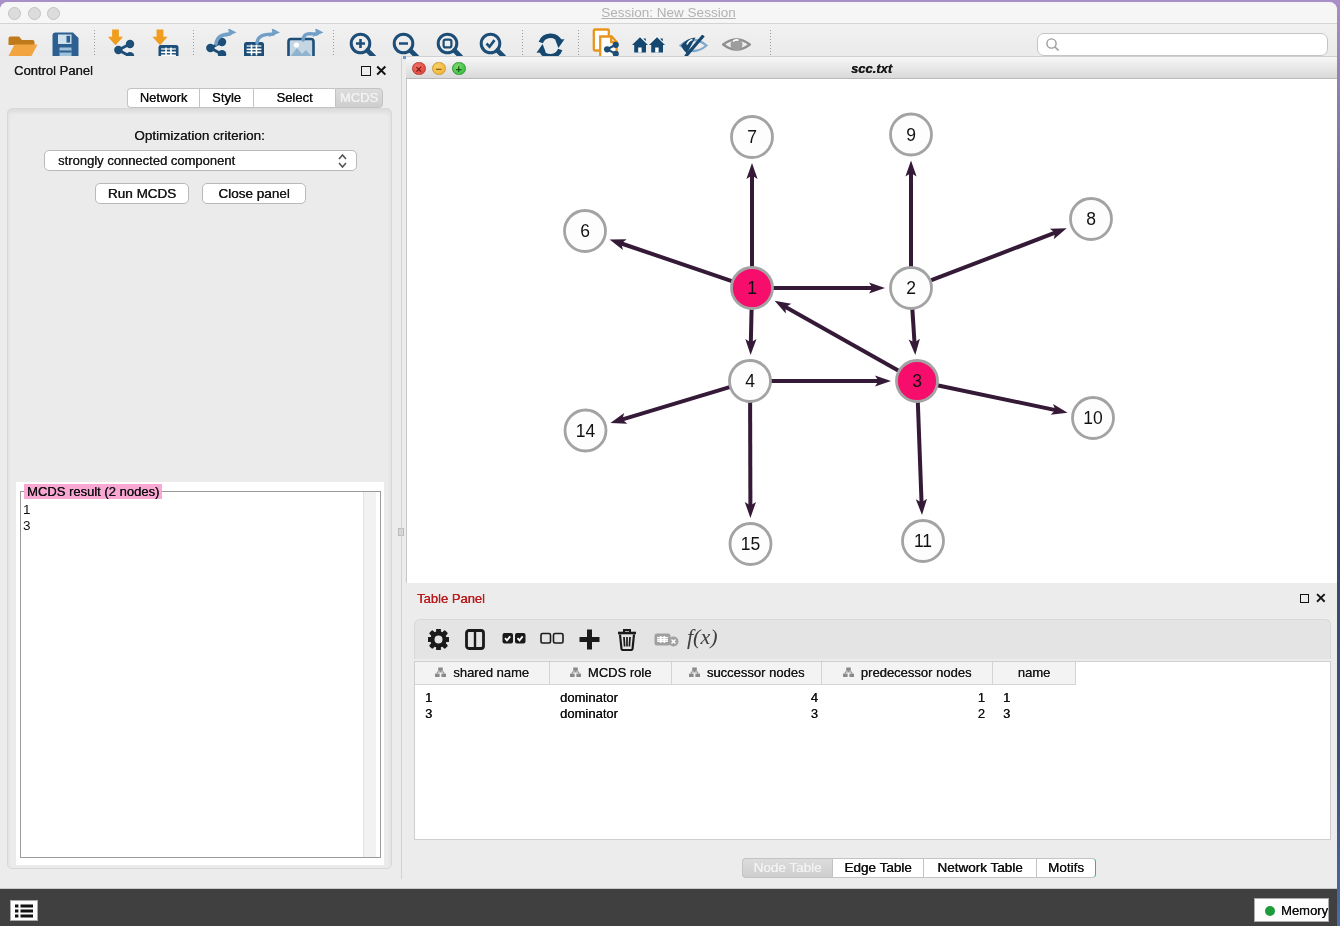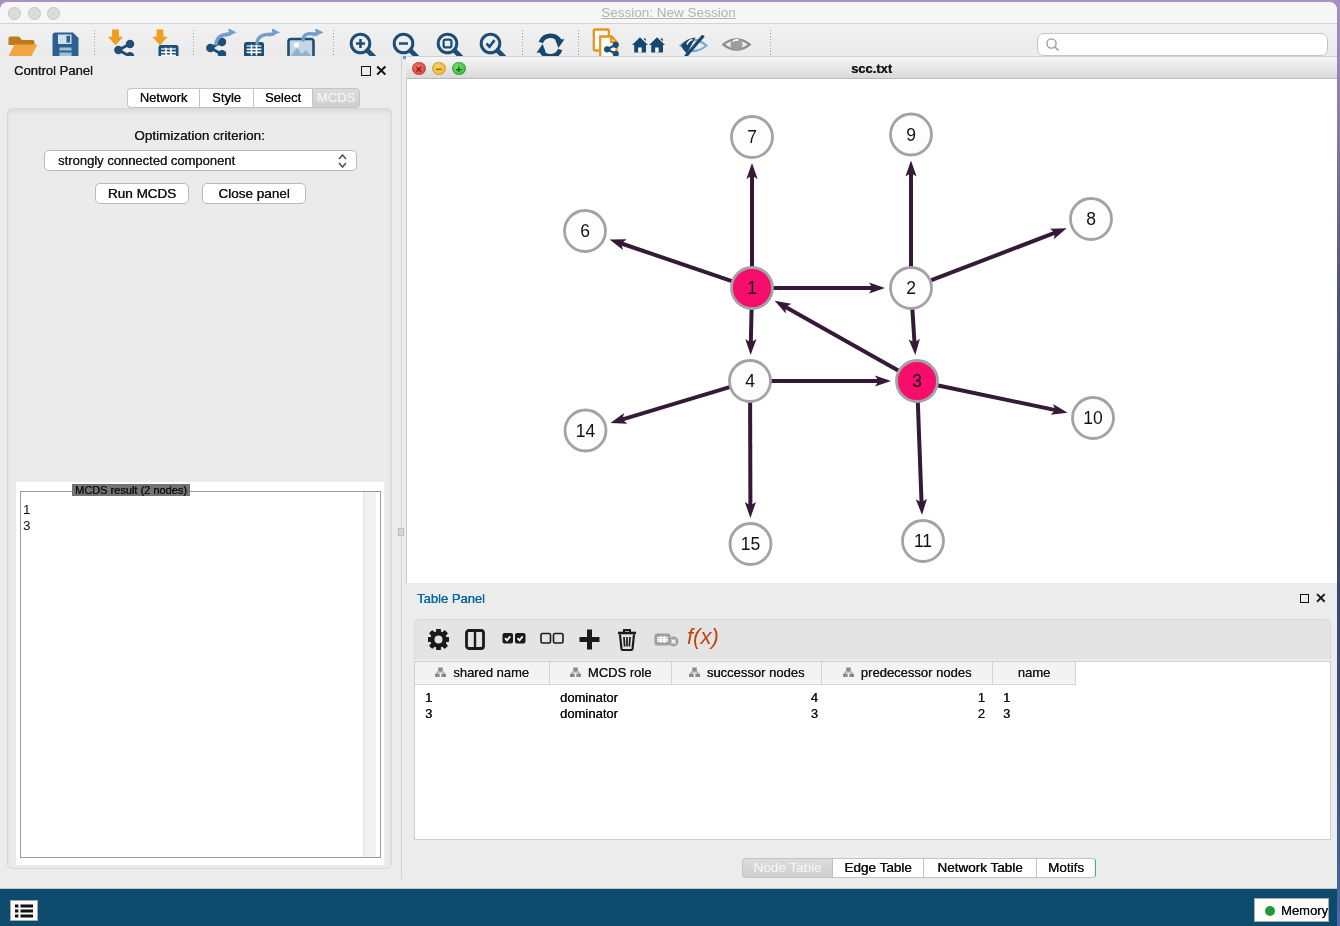--- a/index.html
+++ b/index.html
@@ -4,43 +4,43 @@
 body { font-family:"Liberation Sans", sans-serif; background:#6b6b9a; position:relative; }
 .abs { position:absolute; }
 #win { position:absolute; left:0; top:2px; width:1337px; height:924px; background:#ececec; border-radius:8px 8px 0 0; overflow:hidden; }
 #titlebar { position:absolute; left:0; top:0; width:1337px; height:22px; background:#f6f6f6; border-bottom:1px solid #d4d4d4; }
 .tl { position:absolute; top:5px; width:13px; height:13px; border-radius:50%; background:#dcdcdc; border:1px solid #c2c2c2; }
 #title-text { position:absolute; top:3px; left:0; width:1337px; text-align:center; font-size:13.5px; color:#b2b2b2;text-decoration:underline; }
 #toolbar { position:absolute; left:0; top:22px; width:1337px; height:41px; background:linear-gradient(#f1f1f1,#e9e9e9); border-bottom:1px solid #c0c0c0; }
 .tsep { position:absolute; top:6px; height:30px; width:1px; background-image:linear-gradient(#9a9a9a 34%, rgba(0,0,0,0) 0%); background-size:1px 3px; }
 #searchbox { position:absolute; left:1037px; top:9px; width:291px; height:23px; background:#fff; border:1px solid #c4c4c4; border-radius:7px; }
 #main { position:absolute; left:0; top:54px; width:1337px; height:823px; background:#ececec; }
-#statusbar { position:absolute; left:0; top:886px; width:1337px; height:38px; background:#0c4a6e; border-top:1px solid #c8c8c8; }
+#statusbar { position:absolute; left:0; top:886px; width:1337px; height:38px; background:#404040; border-top:1px solid #c8c8c8; }
 #cp-head { position:absolute; left:14px; top:7px; font-size:13px; color:#1a1a1a; }
 .wbtn { position:absolute; color:#111; }
 .tabrow { position:absolute; display:flex;margin-left:48px; }
 .tab { height:20px; background:#fff; border:1px solid #c3c3c3; border-right:none; font-size:13px; color:#111; text-align:center; line-height:18px; }
 .tab.first { border-radius:4px 0 0 4px; }
 .tab.last { border-radius:0 4px 4px 0; border-right:1px solid #c3c3c3; }
 .sel { background:linear-gradient(#dcdcdc,#cecece) !important; color:#f2f2f2 !important; text-shadow:0.6px 0.6px 0 #a0a0a0; }
 #cp-pane { position:absolute; left:7px; top:52px; width:385px; height:761px; background:#ebebeb; border:1px solid #d8d8d8; border-radius:5px; box-shadow:inset 0 3px 4px rgba(0,0,0,0.07); }
 #opt-label { position:absolute; left:0; top:72px; width:399px; text-align:center; font-size:13.5px; color:#1a1a1a; }
 #opt-select { position:absolute; left:44px; top:94px; width:313px; height:21px; background:#fff; border:1px solid #b9b9b9; border-radius:5px; font-size:13px; color:#222; line-height:19px; padding-left:13px; }
 .btn { position:absolute; top:127px; height:21px; background:#fff; border:1px solid #b9b9b9; border-radius:5px; font-size:13.5px; color:#1a1a1a; text-align:center; line-height:19px; }
 #mcds-box { position:absolute; left:16px; top:426px; width:368px; height:383px; background:#fff; }
 #mcds-border { position:absolute; left:4px; top:9px; width:361px; height:367px; border:1px solid #9a9a9a; }
-#mcds-legend { position:absolute; left:8px; top:2px; background:#737373; padding:0 3px; font-size:11px; color:#111;margin-left:48px; }
+#mcds-legend { position:absolute; left:8px; top:2px; background:#f9a8d4; padding:0 3px; font-size:13px; color:#111; }
 #mcds-scroll { position:absolute; left:347px; top:10px; width:13px; height:365px; background:#f2f2f2; border-left:1px solid #e2e2e2; }
 #netframe { position:absolute; left:406px; top:0px; width:931px; height:528px; }
 #net-titlebar { position:absolute; left:0; top:0; width:931px; height:23px; background:linear-gradient(#f7f7f7,#d9d9d9); border-bottom:1px solid #b9b9b9; border-top:1px solid #d0d0d0; }
 .tl2 { position:absolute; top:4.5px; width:13.5px; height:13.5px; border-radius:50%; font-size:11px; font-weight:bold; text-align:center; line-height:12.5px; }
-#net-title { position:absolute; left:0; top:4px; width:931px; text-align:center; font-size:13px; font-weight:bold; color:#1a1a1a; }
+#net-title { position:absolute; left:0; top:4px; width:931px; text-align:center; font-size:13px; font-weight:bold; color:#1a1a1a;font-style:italic; }
 #net-canvas { position:absolute; left:0; top:23px; width:931px; height:504px; background:#fff; border-left:1px solid #c6c6c6; }
 #tablepanel { position:absolute; left:406px; top:527px; width:931px; height:296px; background:#ececec; }
-#tp-head { position:absolute; left:11px; top:8px; font-size:13px; color:#0369a1; }
+#tp-head { position:absolute; left:11px; top:8px; font-size:13px; color:#b91c1c; }
 #tp-toolbar { position:absolute; left:8px; top:36px; width:917px; height:40px; background:#e4e4e4; border:1px solid #d8d8d8; border-radius:6px 6px 0 0; border-bottom:none; }
 #tp-table { position:absolute; left:8px; top:78px; width:917px; height:179px; background:#fff; border:1px solid #cfcfcf; font-size:13px; }
 .hcell { position:absolute; top:0; height:23px; background:#f3f3f3; border-right:1px solid #d4d4d4; border-bottom:1px solid #d4d4d4; font-size:13px; color:#1a1a1a; text-align:center; line-height:22px; }
 .cell { position:absolute; font-size:13px; color:#111; height:16px; line-height:16px; }
 .btab { height:20px; background:#fff; border:1px solid #c3c3c3; border-right:none; font-size:13.5px; color:#111; text-align:center; line-height:18px; }
 #listbtn { position:absolute; left:10px; top:11px; width:28px; height:21px; background:#fdfdfd; border:1px solid #ababab; }
 #membtn { position:absolute; left:1254px; top:9px; width:75px; height:24px; background:#fdfdfd; border:1px solid #ababab; font-size:13px; color:#111; }
 .icon { position:absolute; }
 .tab, .btn, .btab, .hcell, .cell, #opt-label, #opt-select, #cp-head, #tp-head, #net-title, #mcds-legend, #membtn { text-shadow: 0.3px 0 0 currentColor; }
 </style></head>
@@ -203,21 +203,21 @@
       </div>
  </div>
  <div id="main">
 
   <div id="cp-head">Control Panel</div>
   <div class="wbtn" style="left:361px;top:10px;width:10px;height:10px;border:1.6px solid #111;"></div>
   <div class="wbtn" style="left:375px;top:6px;font-size:15px;font-weight:bold;">✕</div>
   <div class="tabrow" style="left:79px;top:32px;">
    <div class="tab first" style="width:72px">Network</div>
    <div class="tab" style="width:54px">Style</div>
-   <div class="tab" style="width:59px">Select</div>
+   <div class="tab" style="width:82px">Select</div>
    <div class="tab last sel" style="width:48px">MCDS</div>
   </div>
   <div id="cp-pane"></div>
   <div id="opt-label">Optimization criterion:</div>
   <div id="opt-select">strongly connected component
     <svg width="9" height="14" style="position:absolute;right:9px;top:3px">
           <path d="M1 5 L4.5 1 L8 5 M1 9 L4.5 13 L8 9" fill="none" stroke="#555" stroke-width="1.6"></path>
         </svg>
   </div>
   <div class="btn" style="left:95px;width:94px">Run MCDS</div>
@@ -355,21 +355,21 @@
             <g fill="#fff">
               <rect x="5.9" y="4.1" width="1.6" height="6.8"></rect>
               <rect x="9.5" y="4.1" width="1.6" height="6.8"></rect>
               <rect x="3.1" y="6.633333333333334" width="10.8" height="1.6"></rect>
               <rect x="3.1" y="8.366666666666667" width="10.8" height="1.6"></rect>
               <rect x="3.1" y="4.9" width="10.8" height="1.2"></rect>
             </g>
             <circle cx="19.5" cy="9.5" r="5" fill="#a0a0a0"></circle>
             <path d="M17.5 7.5 l4 4 M21.5 7.5 l-4 4" stroke="#fff" stroke-width="1.5"></path>
           </svg>
-          <div class="abs" style="left:272px;top:4px;font-family:Liberation Sans, sans-serif;font-style:italic;font-size:22px;color:#c2410c;">f(x)</div>
+          <div class="abs" style="left:272px;top:4px;font-family:Liberation Serif, serif;font-style:italic;font-size:22px;color:#404040;">f(x)</div>
         </div>
    <div id="tp-table">
      <div class="hcell" style="left:0;width:135px"><svg width="11" height="11" style="vertical-align:-1px">
               <g fill="#8a8a8a">
                 <rect x="3.2" y="0.5" width="4.6" height="3.4"></rect>
                 <rect x="0" y="6.6" width="4.6" height="3.4"></rect>
                 <rect x="6.4" y="6.6" width="4.6" height="3.4"></rect>
               </g>
               <g stroke="#8a8a8a" stroke-width="1" fill="none">
                 <path d="M2.3 6.6 V4.9 H8.7 V6.6 M5.5 3.9 V4.9"></path>

